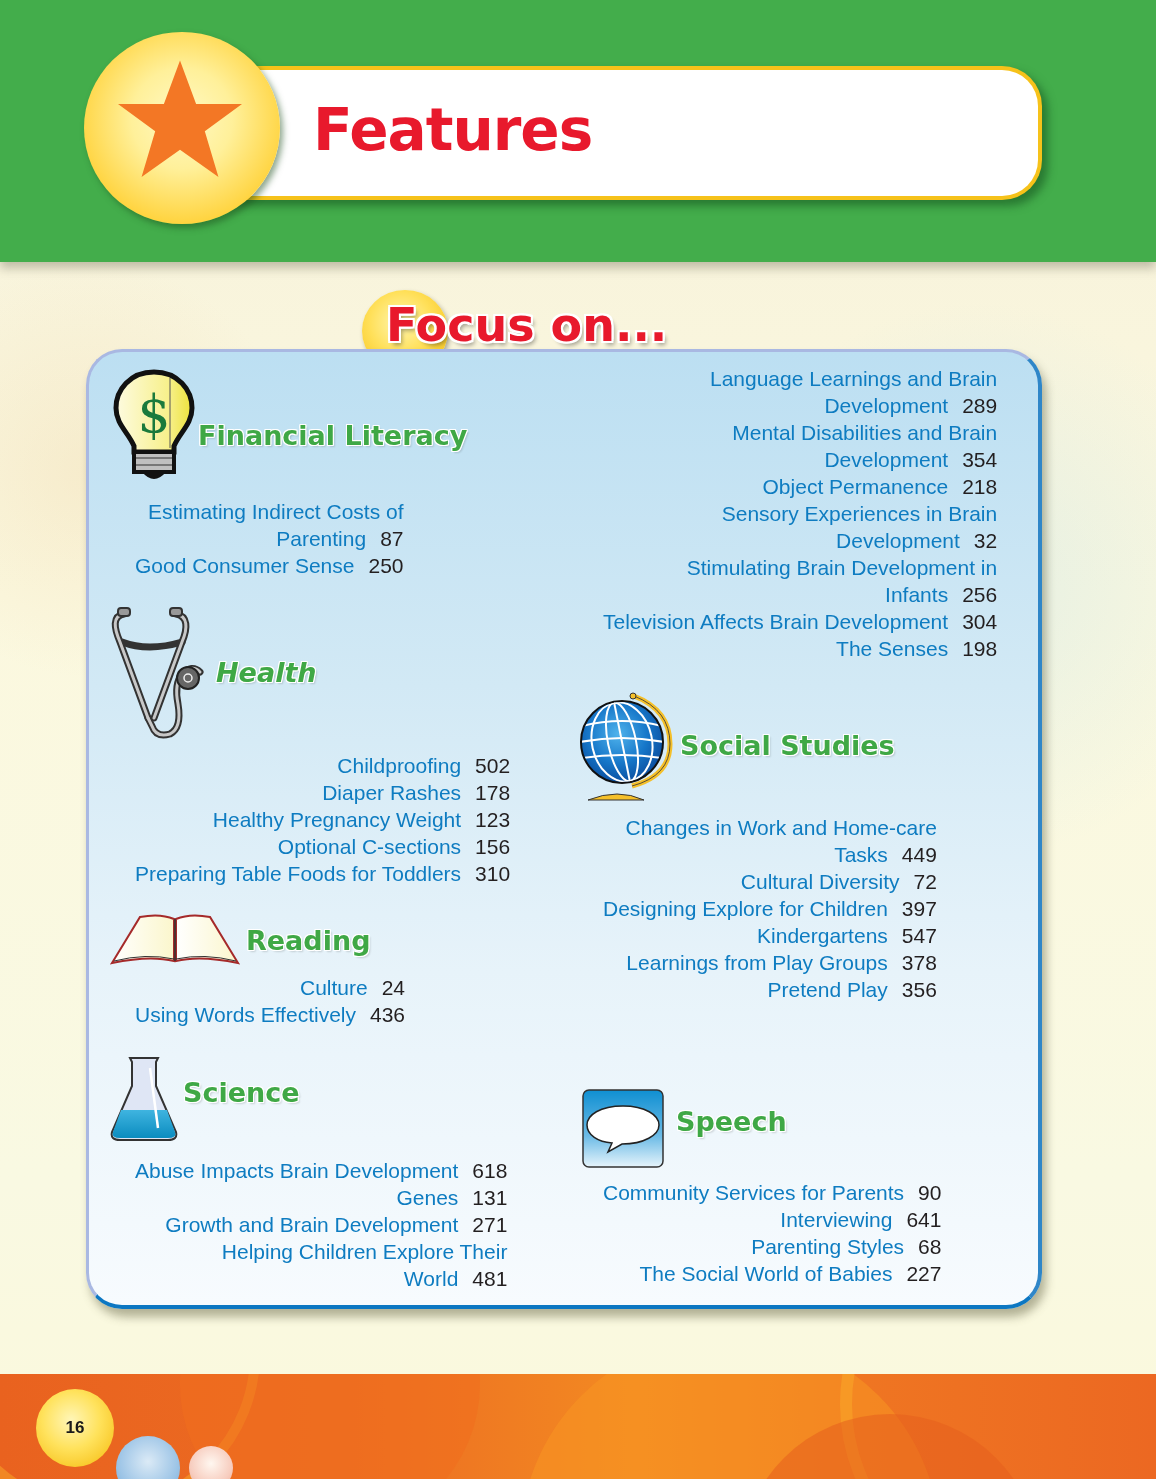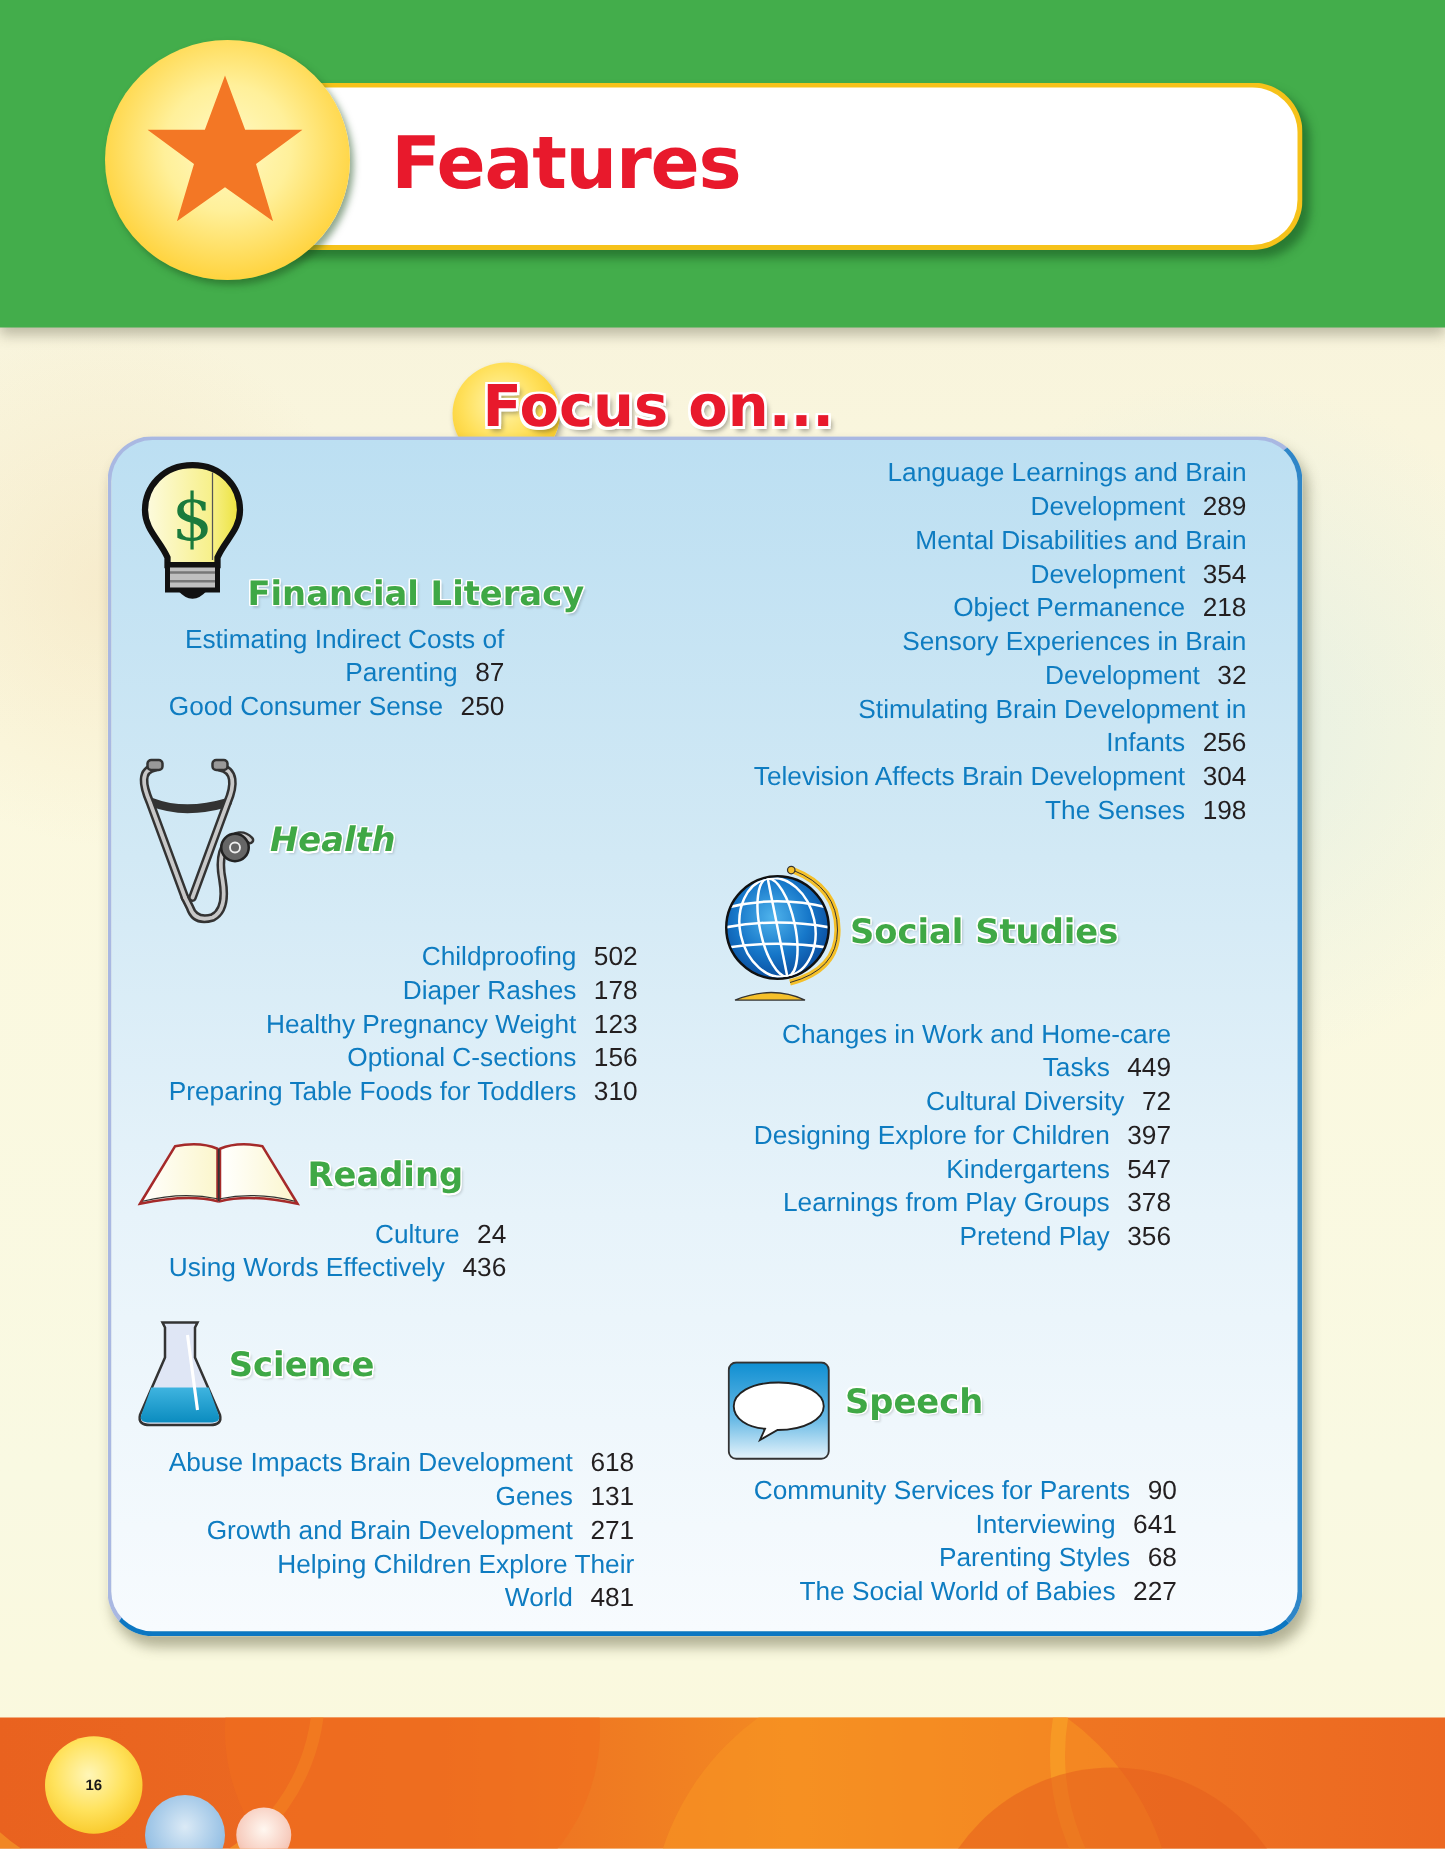--- a/index.html
+++ b/index.html
@@ -87,21 +87,21 @@
   .footer {
     position: absolute; left: 0; top: 1374px; width: 1156px; height: 105px;
     overflow: hidden;
     background: linear-gradient(90deg, #e9621f 0%, #ec6c22 30%, #f38a22 55%, #ef7522 75%, #ec6822 100%);
   }
   .footer .ring { position: absolute; border-radius: 50%; }
   .page-num-disc {
     position: absolute; left: 36px; top: 1389px; width: 78px; height: 78px; border-radius: 50%;
     background: radial-gradient(circle at 45% 40%, #fff6b8 0%, #ffe25c 45%, #f6bf16 90%);
     display: flex; align-items: center; justify-content: center;
-    font-family: "Liberation Sans", sans-serif; font-weight: bold; font-size: 12px; color: #1a1a1a;
+    font-family: "Liberation Sans", sans-serif; font-weight: bold; font-size: 17px; color: #1a1a1a;
   }
   .blue-ball {
     position: absolute; left: 116px; top: 1436px; width: 64px; height: 64px; border-radius: 50%;
     background: radial-gradient(circle at 50% 40%, #dbeaf6 0%, #9cc4e6 60%, #6aa3d6 100%);
   }
   .pink-ball {
     position: absolute; left: 189px; top: 1446px; width: 44px; height: 44px; border-radius: 50%;
     background: radial-gradient(circle at 50% 40%, #fff7f0 0%, #f7cdbf 60%, #eaa88f 100%);
   }
 </style>
@@ -134,21 +134,21 @@
     </linearGradient>
   </defs>
   <path d="M42 4 C18 4 4 22 4 40 C4 56 16 64 22 78 L22 84 L62 84 L62 78 C68 64 80 56 80 40 C80 22 66 4 42 4 Z" fill="url(#bulbG)" stroke="#111" stroke-width="5"></path>
   <line x1="58" y1="10" x2="58" y2="80" stroke="#555" stroke-width="1"></line>
   <rect x="22" y="84" width="40" height="20" fill="#bfbfbf" stroke="#111" stroke-width="4"></rect>
   <line x1="24" y1="90" x2="60" y2="90" stroke="#777" stroke-width="2"></line>
   <line x1="24" y1="97" x2="60" y2="97" stroke="#777" stroke-width="2"></line>
   <path d="M30 104 Q42 118 54 104 Z" fill="#111"></path>
   <text x="42" y="64" font-family="DejaVu Serif, serif" font-size="52" fill="#1a7a3c" text-anchor="middle">$</text>
 </svg>
-<div class="section-title" style="left:198px;top:420px;margin-top:40px;">Financial Literacy</div>
+<div class="section-title" style="left:198px;top:420px;">Financial Literacy</div>
 <ul class="entries" style="left:135px;top:498px;">
   <li class="entry">
     <span>Estimating Indirect Costs of</span>
     <span class="cont"><span>Parenting</span><span class="page">87</span></span>
   </li>
   <li class="entry">
     <span>Good Consumer Sense</span><span class="page">250</span>
   </li>
 </ul>
 

